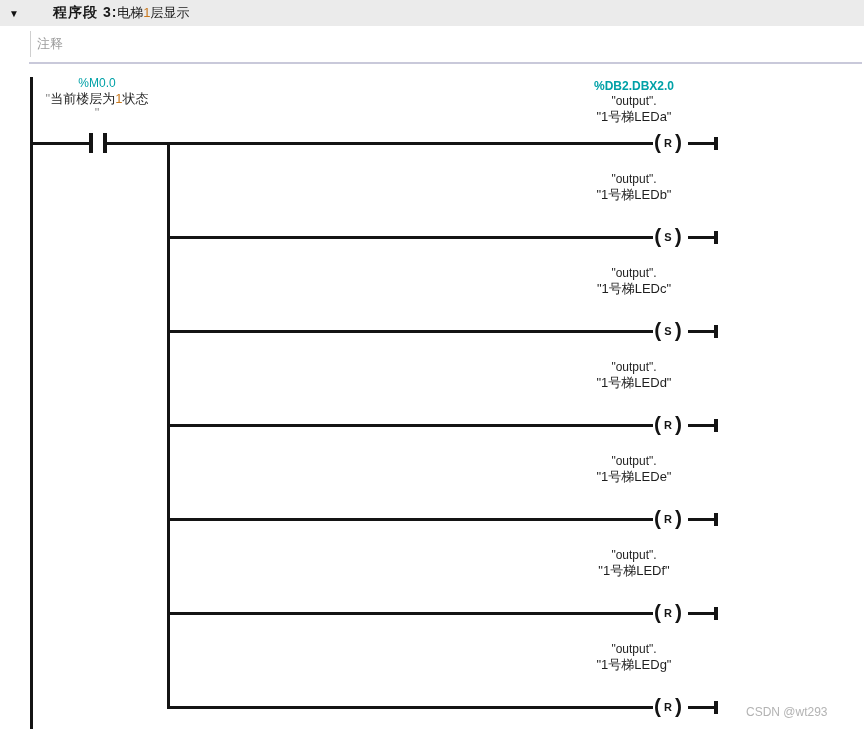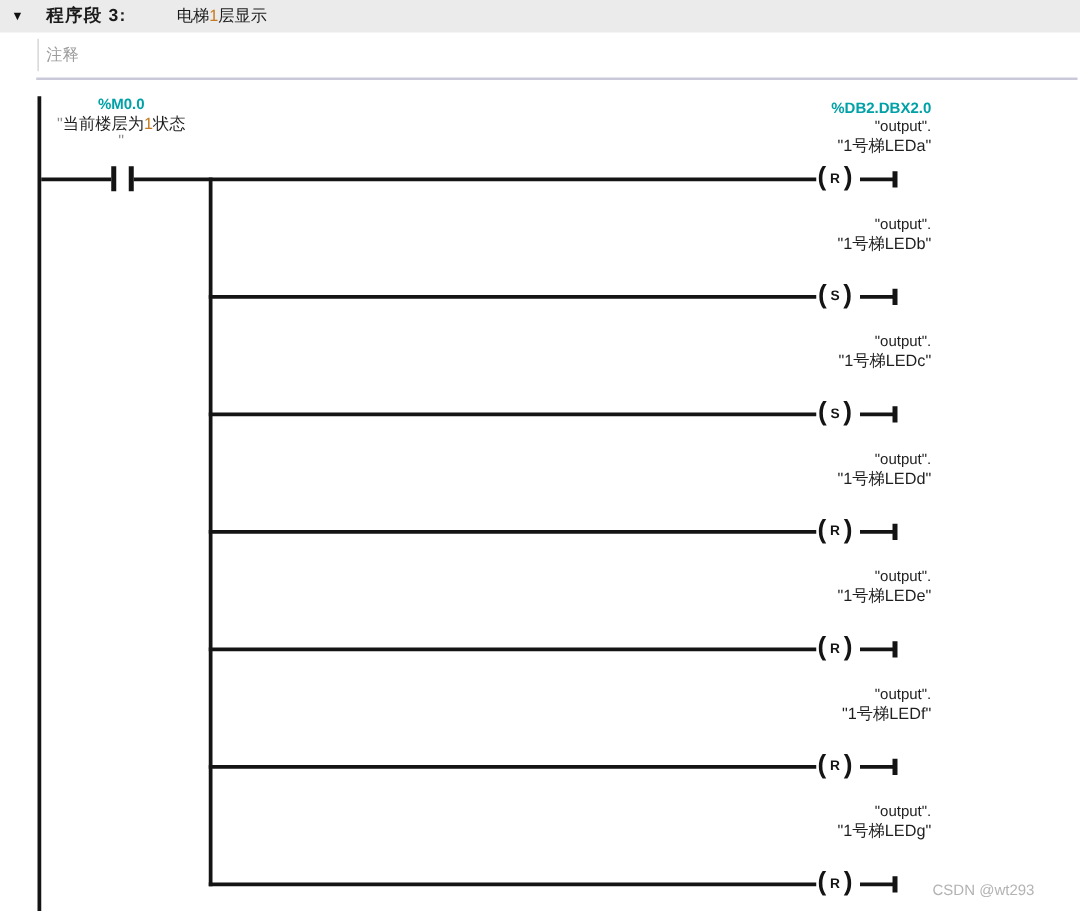--- a/index.html
+++ b/index.html
@@ -6,43 +6,43 @@
   .screen{
     position:relative;width:864px;height:729px;background:#ffffff;overflow:hidden;
     font-family:"Liberation Sans",sans-serif;color:#1f1f1f;
   }
   
   .network-header{
     position:absolute;left:0;top:2;width:864px;height:26px;background:#ebebeb;
     display:flex;align-items:center;
   }
   .collapse-icon{font-size:10px;color:#111;margin-left:9px;width:14px;}
-  .network-label{font-size:14px;font-weight:bold;color:#1a1a1a;margin-left:14px;letter-spacing:1px;}
-  .network-title{font-size:13px;color:#1a1a1a;margin-left:40px;}
+  .network-label{font-size:14px;font-weight:bold;color:#1a1a1a;margin-left:30px;letter-spacing:1px;}
+  .network-title{font-size:13px;color:#1a1a1a;}
   .digit-orange{color:#c8781e;}
   
   .comment-tick{position:absolute;left:30px;top:31px;width:1px;height:26px;background:#cfcfcf;}
   .comment-text{position:absolute;left:37px;top:35px;font-size:13px;color:#9c9c9c;}
   .comment-underline{position:absolute;left:29px;top:62px;width:833px;height:2px;background:#c9c9da;}
   
   .hline,.vline,.bar{position:absolute;background:#141414;}
   .left-rail{position:absolute;left:30px;top:77px;width:3px;height:652px;background:#141414;}
   .branch-line{position:absolute;left:167px;top:142px;width:3px;height:567px;background:#141414;}
   
   .contact-bar{position:absolute;width:4px;height:20px;top:133px;background:#141414;}
   .contact-label{
     position:absolute;left:16px;top:76px;width:162px;text-align:center;line-height:15px;
   }
-  .operand-address{font-size:12px;font-weight:bold;color:#00a1a7;white-space:nowrap;}
+  .operand-address{font-size:12px;font-weight:normal;color:#00a1a7;white-space:nowrap;}
   .operand-name{font-size:13px;color:#1f1f1f;white-space:nowrap;}
   .quote{color:#8c8c8c;}
   .close-quote-line{font-size:13px;color:#8c8c8c;line-height:13px;}
   
   .coil-label{
-    position:absolute;left:565px;width:180px;text-align:right;line-height:16px;
+    position:absolute;left:544px;width:180px;text-align:center;line-height:16px;
   }
   .coil-line1{font-size:12px;font-weight:bold;color:#00a1a7;white-space:nowrap;}
   .coil-line2{font-size:12px;color:#1f1f1f;line-height:15px;white-space:nowrap;}
   .coil-line3{font-size:13px;color:#1f1f1f;white-space:nowrap;}
   .coil-symbol{
     position:absolute;left:648px;width:40px;height:28px;
     display:flex;align-items:center;justify-content:center;
   }
   .paren{font-size:21px;font-weight:bold;color:#141414;line-height:1;padding-bottom:3px;}
   .coil-op{font-size:11px;font-weight:bold;color:#141414;margin:0 3px;}

